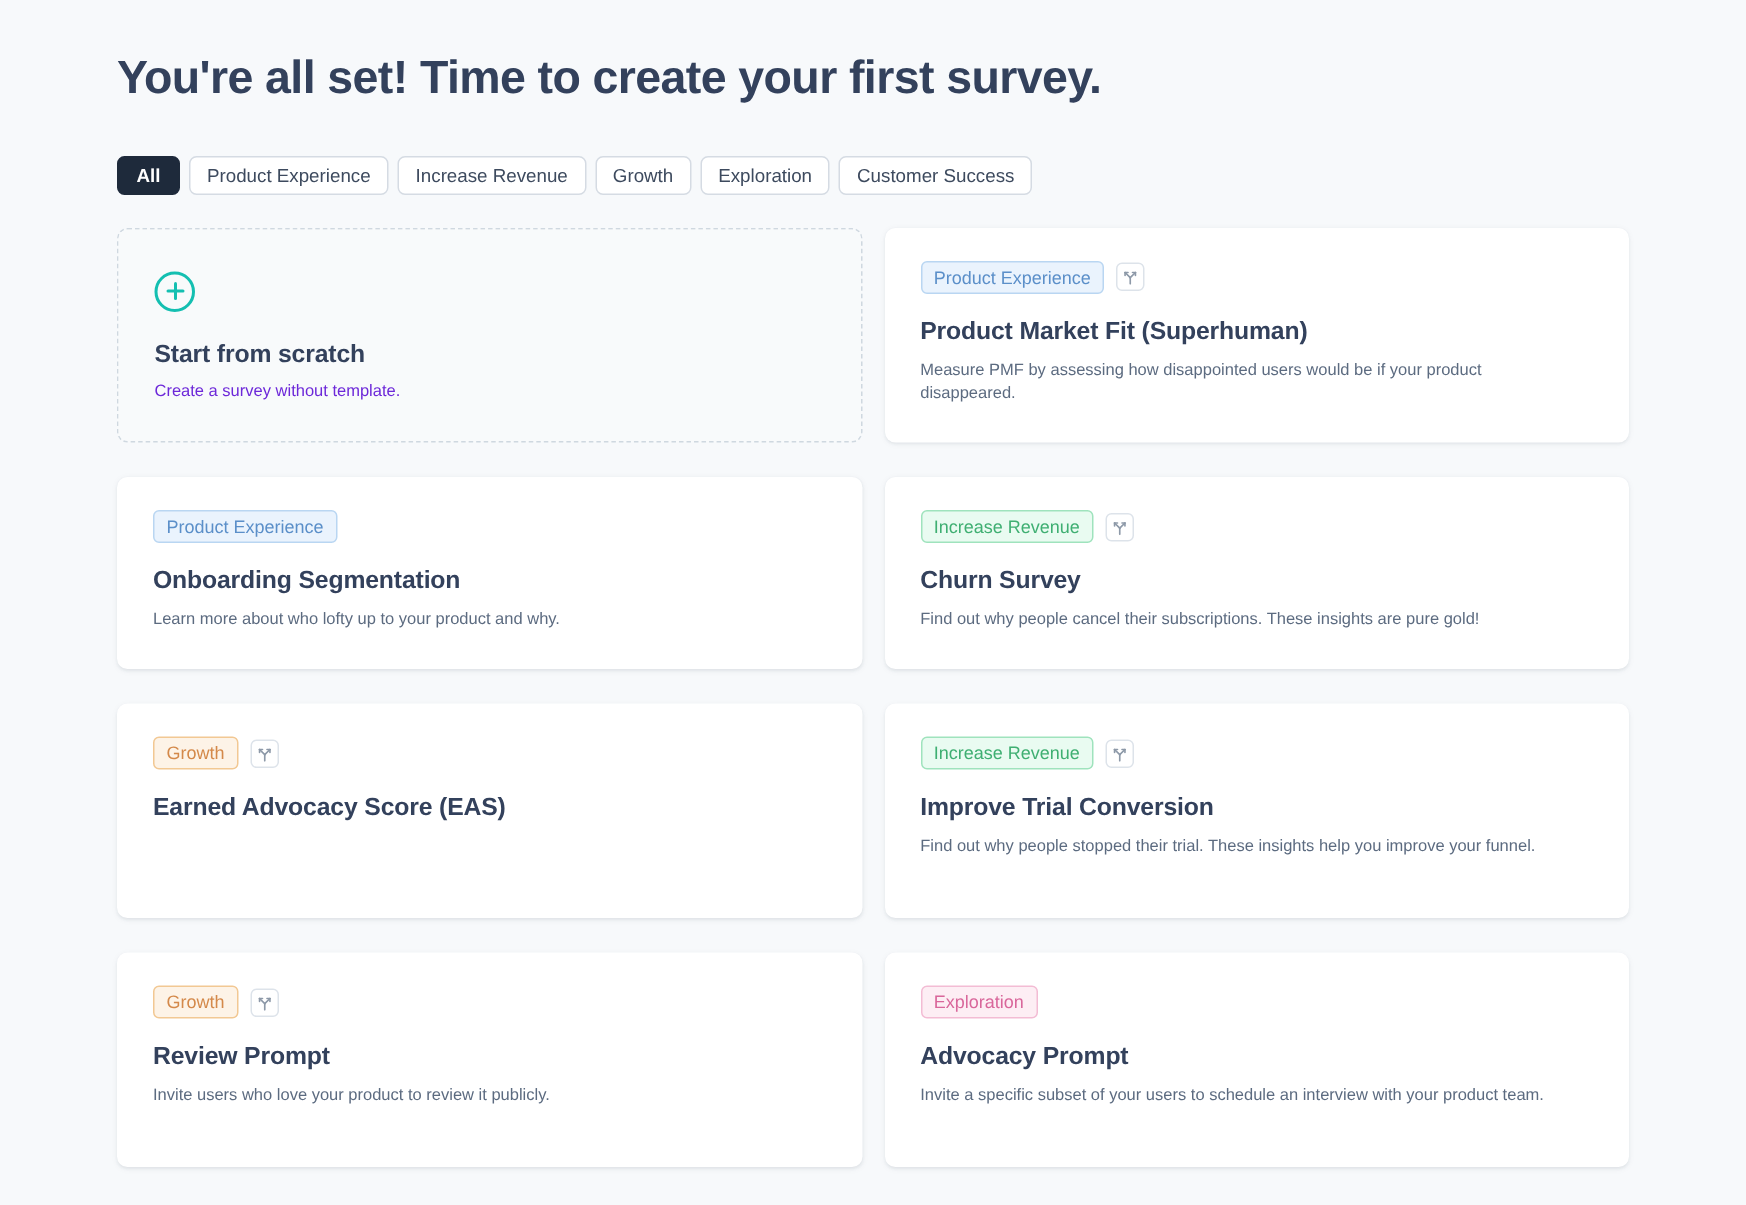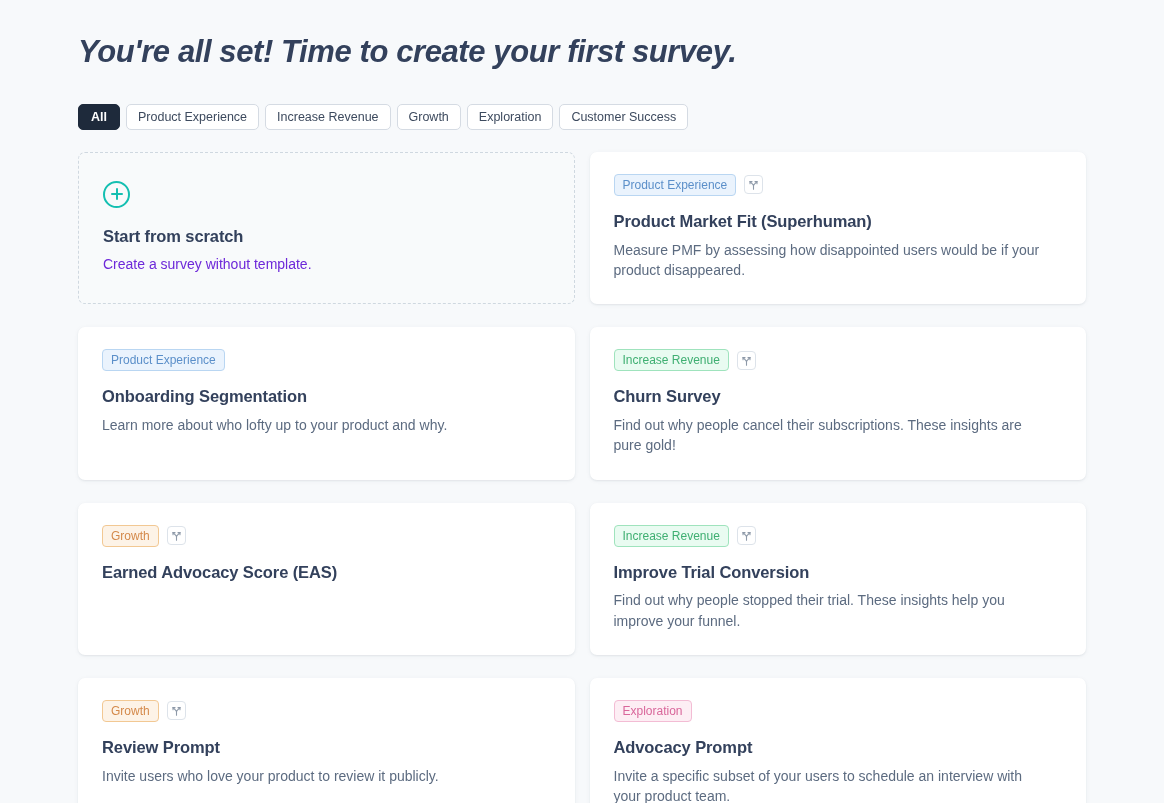--- a/index.html
+++ b/index.html
@@ -26,21 +26,20 @@
   }
 
   
   .page-title {
     font-size: 31px;
     font-weight: 700;
     letter-spacing: -0.4px;
     color: #33415c;
     padding-top: 33px;
     line-height: 1.25;
-    font-style: italic;
   }
 
   
   .filters {
     display: flex;
     align-items: flex-end;
     gap: 6px;
     margin-top: 32px;
     height: 26px;
   }
@@ -159,21 +158,21 @@
   .card-title {
     font-size: 16.5px;
     font-weight: 700;
     color: #33415c;
     letter-spacing: -0.1px;
     margin-bottom: 8px;
     line-height: 1.2;
   }
 
   .card-desc {
-    font-size: 14px;
+    font-size: 11px;
     line-height: 1.45;
     color: #5c6b80;
     max-width: 430px;
   }
 
   .card.scratch .card-title { margin-bottom: 7px; }
   .card.scratch .card-desc { color: #6d28d9; }
 </style>
 </head>
 <body>

